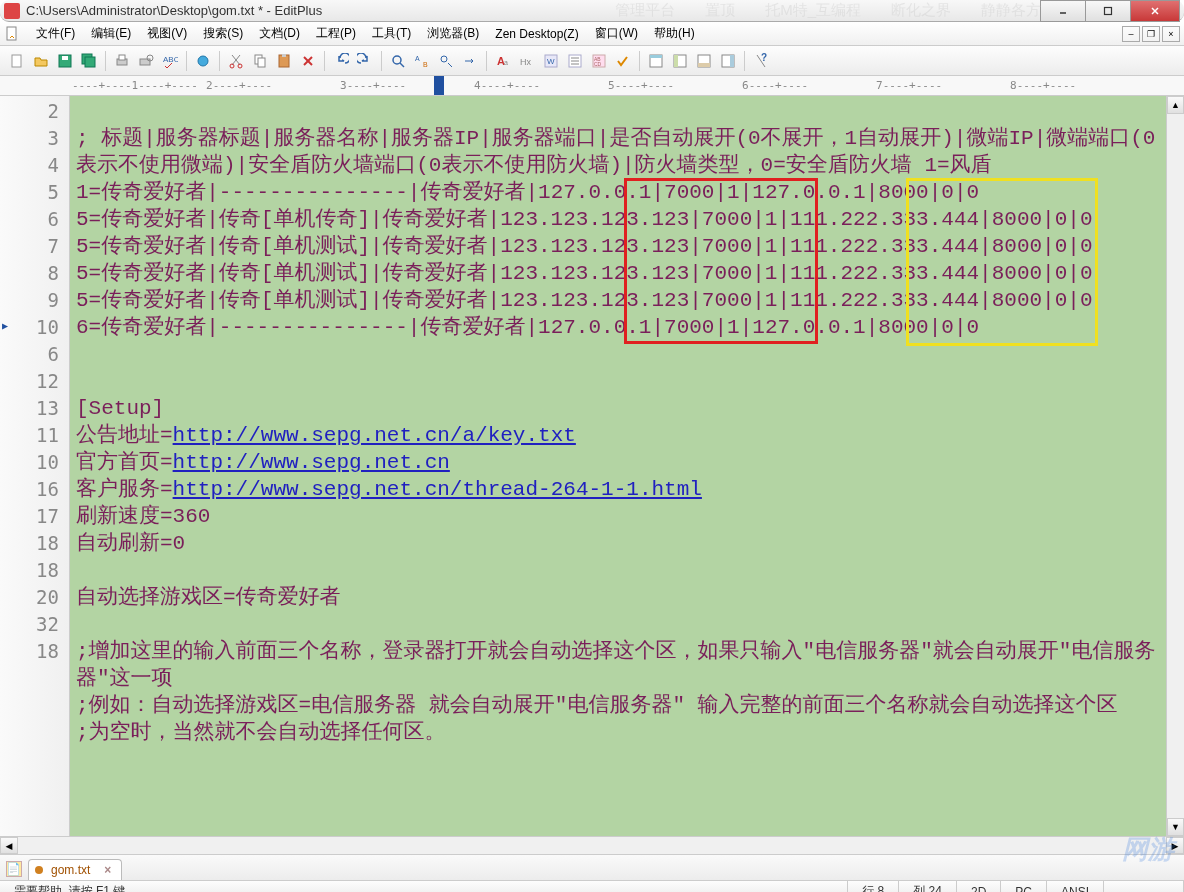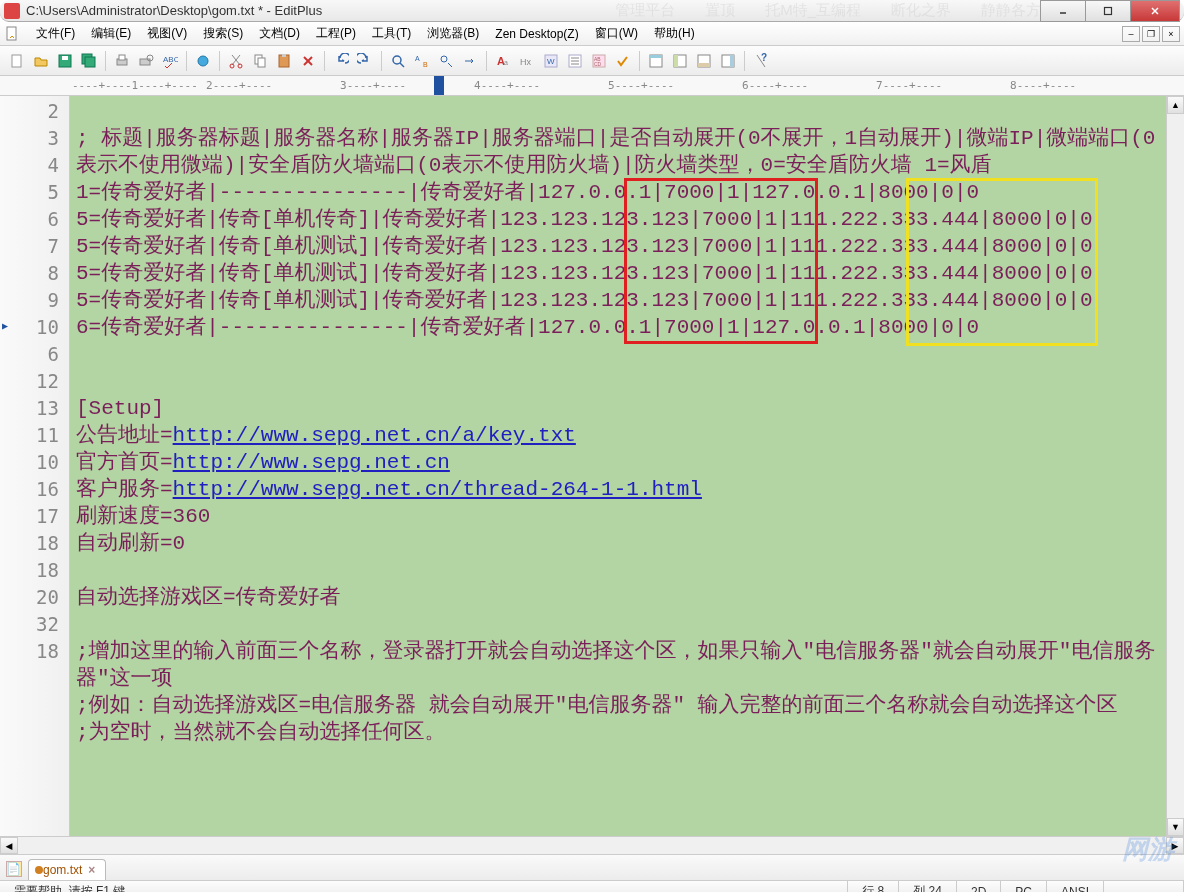--- a/index.html
+++ b/index.html
@@ -40,21 +40,21 @@
 .box.yellow { border-color: #f0e020; }
 
 .vscroll { width: 18px; background: #f0f0f0; border-left: 1px solid #ccc; display: flex; flex-direction: column; }
 .vscroll .arrow { height: 18px; display: flex; align-items: center; justify-content: center; background: linear-gradient(#fafafa,#e0e0e0); border: 1px solid #ccc; font-size: 9px; }
 .vscroll .track { flex: 1; background: #f0f0f0; }
 .hscroll-row { height: 18px; display: flex; border-top: 1px solid #ccc; }
 .hscroll-row .track { flex: 1; background: #f0f0f0; display: flex; }
 .hscroll-row .arrow { width: 18px; display: flex; align-items: center; justify-content: center; background: linear-gradient(#fafafa,#e0e0e0); border: 1px solid #ccc; font-size: 9px; }
 
 .tabbar { height: 26px; background: linear-gradient(#fafafa,#ececec); border-top: 1px solid #ccc; display: flex; align-items: end; padding: 0 6px; }
-.filetab { padding: 3px 10px 3px 6px; background: #fff; border: 1px solid #bbb; border-bottom: none; border-radius: 4px 4px 0 0; display: flex; align-items: center; gap: 0; font-size: 12px; color: #a05000; }
+.filetab { padding: 3px 10px 3px 6px; background: #fff; border: 1px solid #bbb; border-bottom: none; border-radius: 4px 4px 0 0; display: flex; align-items: center; gap: 8px; font-size: 12px; color: #a05000; }
 .filetab .dot { width: 8px; height: 8px; background: #d08020; border-radius: 50%; }
 .filetab .x { margin-left: 6px; color: #a88; font-weight: bold; cursor: pointer; }
 .newtab { width: 16px; height: 16px; margin: 0 6px 3px 0; background: #ffe9a0; border: 1px solid #caa; display: flex; align-items: center; justify-content: center; }
 
 .statusbar { height: 22px; background: linear-gradient(#fdfdfd,#e8e8e8); border-top: 1px solid #ccc; display: flex; align-items: center; font-size: 12px; color: #333; }
 .statusbar .cell { padding: 0 14px; border-right: 1px solid #ccc; height: 100%; display: flex; align-items: center; }
 .statusbar .cell:first-child { flex: 1; }
 .watermark { position: absolute; right: 10px; bottom: 25px; font-size: 26px; font-weight: bold; color: rgba(50,120,220,0.25); font-style: italic; }
 </style>
 </head>

